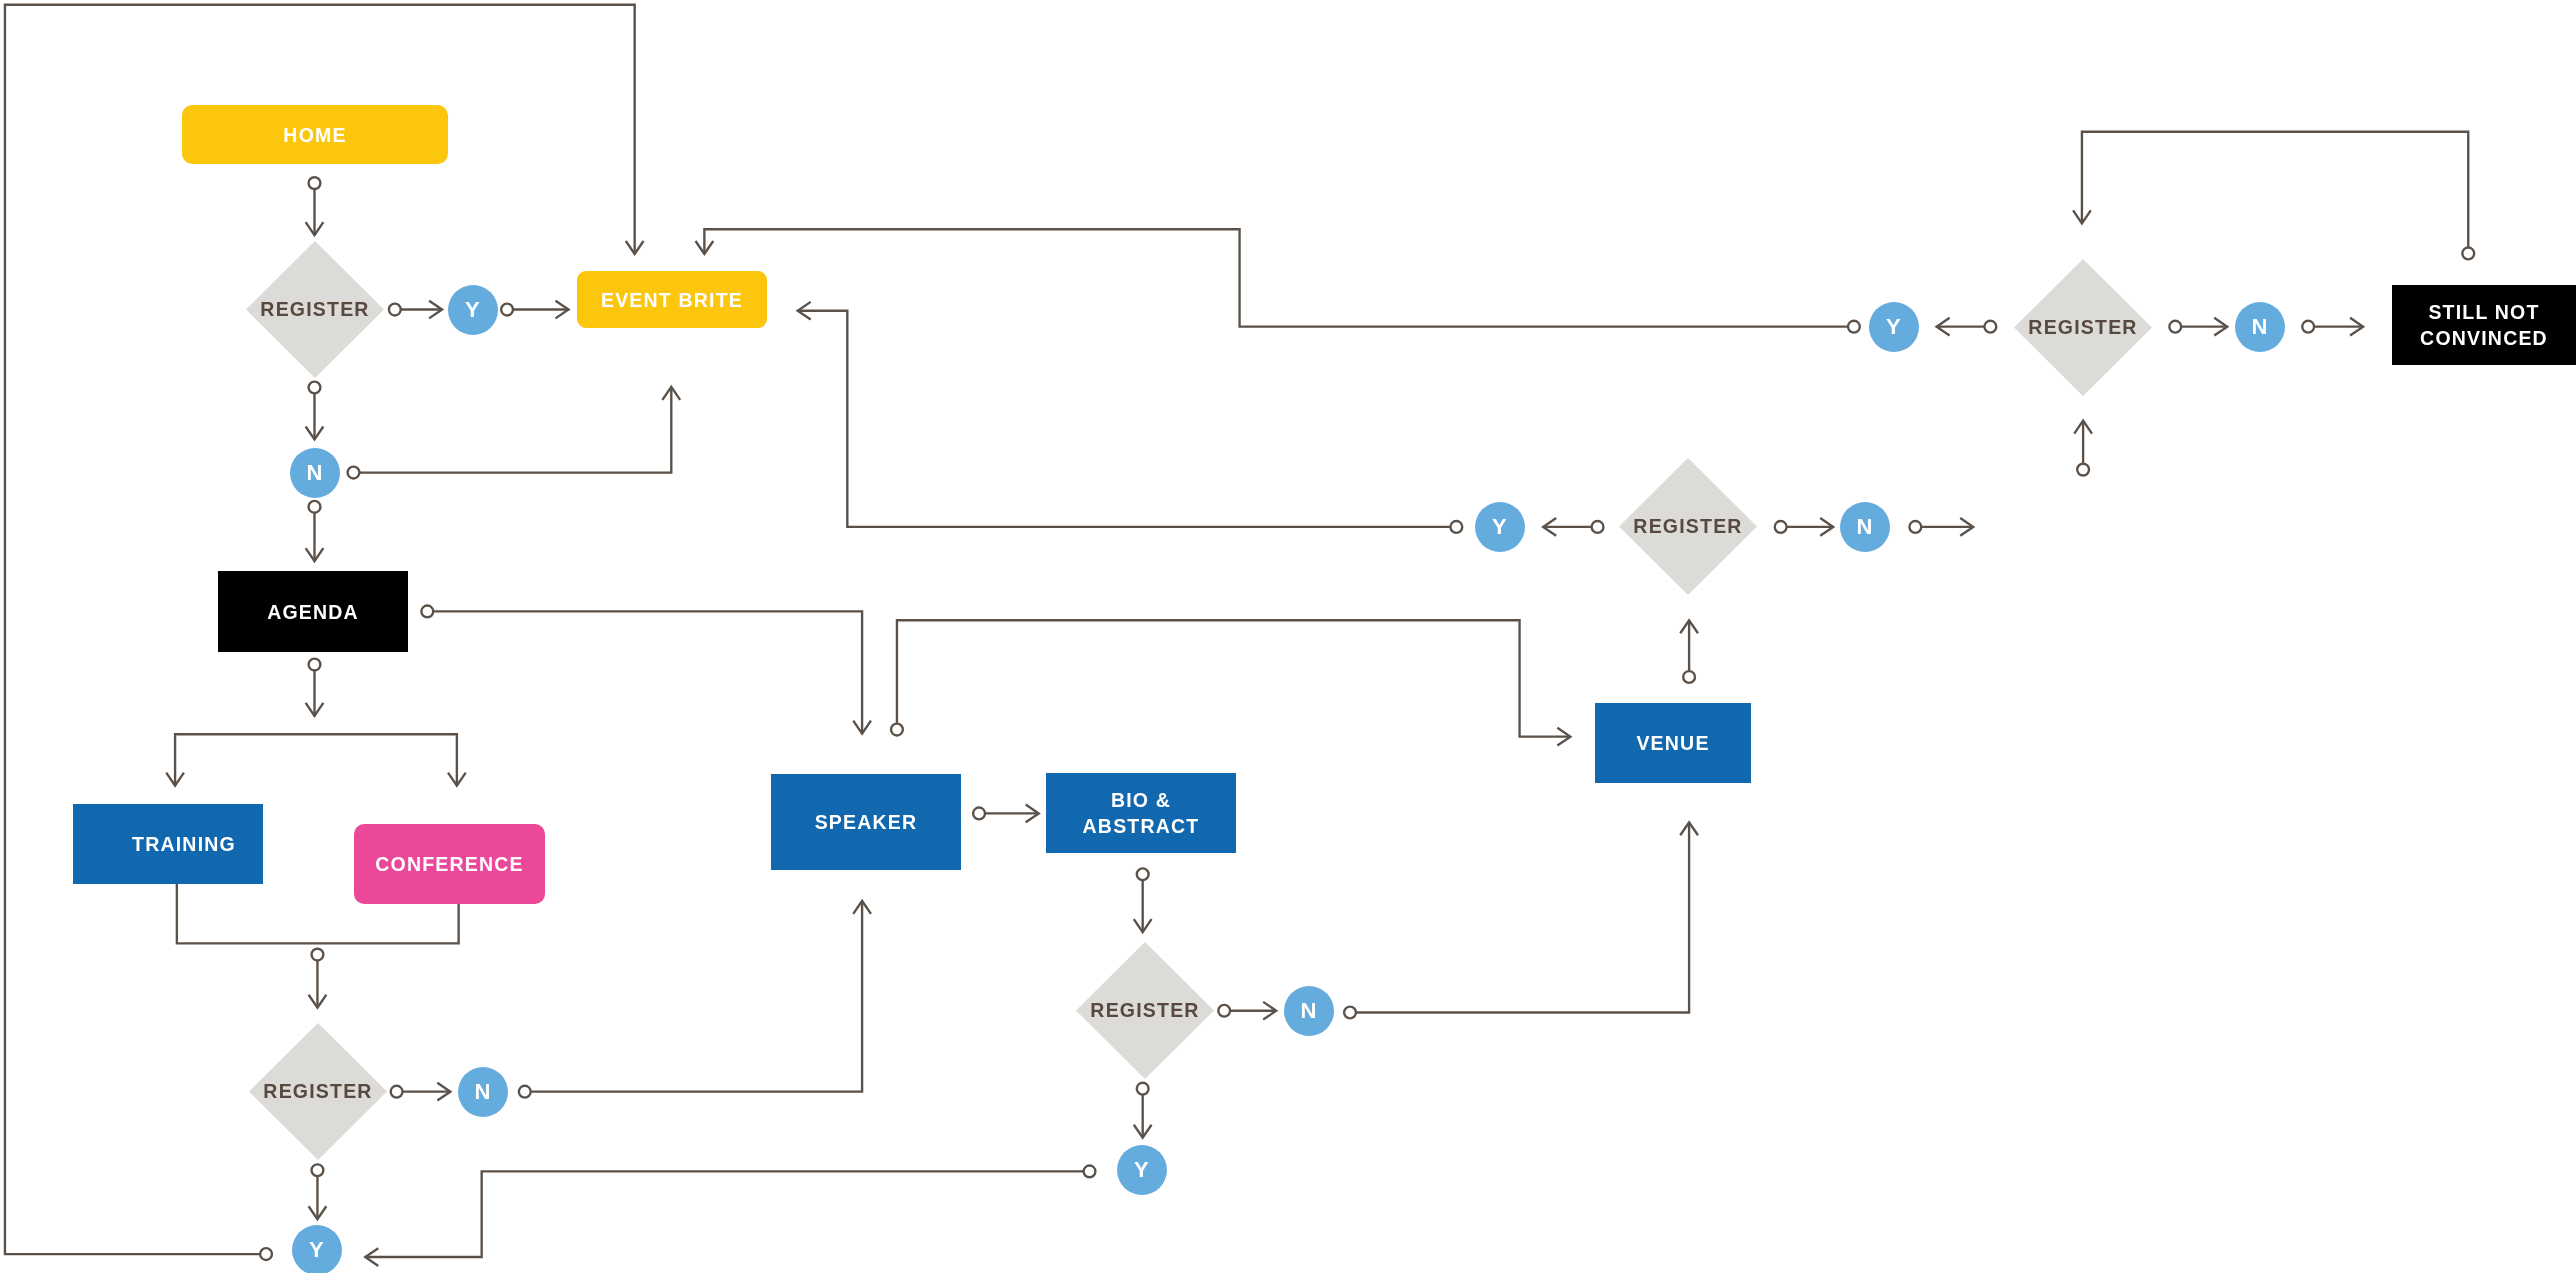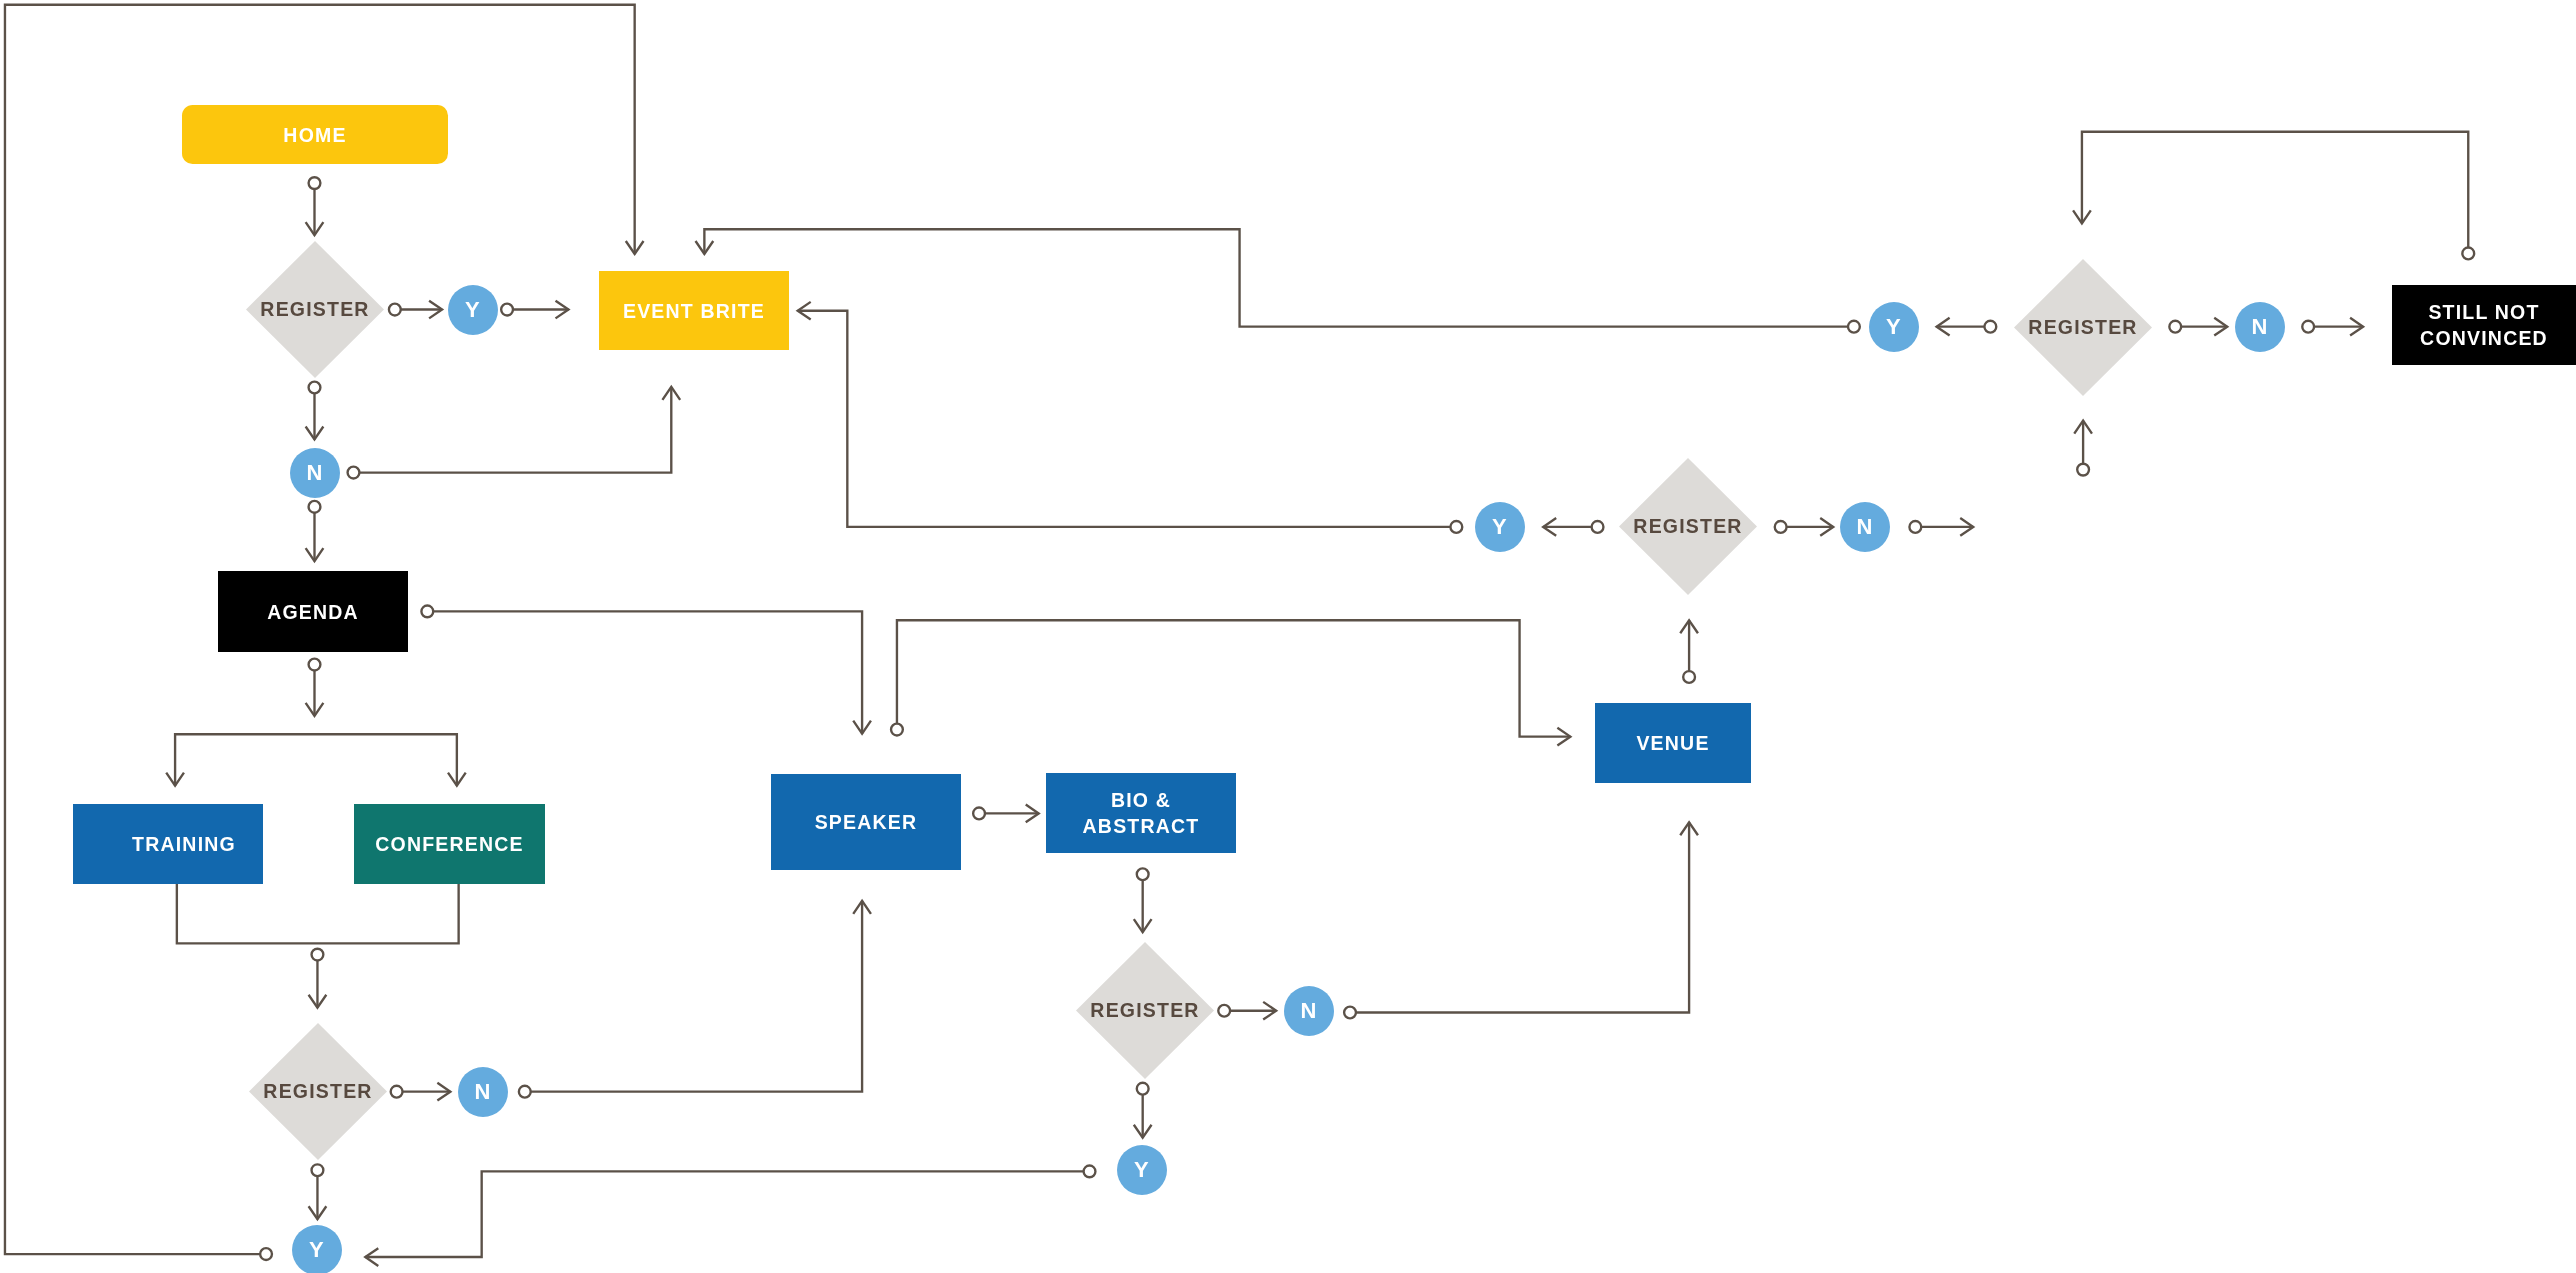--- a/index.html
+++ b/index.html
@@ -178,24 +178,24 @@
         <circle cx="3907" cy="553" r="10" fill="#ffffff" stroke="#5B5148" stroke-width="4"></circle>
         <path d="M3978,538 L4000,553 L3978,568" fill="none" stroke="#5B5148" stroke-width="4"></path>
       </g>
       <g>
         <path d="M4178,429 L4178,223 L3524,223 L3524,378" fill="none" stroke="#5B5148" stroke-width="4"></path>
         <circle cx="4178" cy="429" r="10" fill="#ffffff" stroke="#5B5148" stroke-width="4"></circle>
         <path d="M3509,356 L3524,378 L3539,356" fill="none" stroke="#5B5148" stroke-width="4"></path>
       </g>
     </svg>
     <div class="node box rounded" style="left: 182px; top: 105px; width: 266px; height: 59px; background: rgb(252, 198, 13); color: rgb(255, 255, 255);"><span>HOME</span></div>
-    <div class="node box" style="left: 599px; top: 271px; width: 190px; height: 79px; background: rgb(252, 198, 13); color: rgb(255, 255, 255);"><span>EVENT BRITE</span></div>
+    <div class="node box" style="left: 577px; top: 271px; width: 190px; height: 57px; background: rgb(252, 198, 13); color: rgb(255, 255, 255); border-radius: 9px;"><span>EVENT BRITE</span></div>
     <div class="node box" style="left: 218px; top: 571px; width: 190px; height: 81px; background: #000000; color: rgb(255, 255, 255);"><span>AGENDA</span></div>
     <div class="node box" style="left: 73px; top: 804px; width: 190px; height: 80px; background: rgb(18, 104, 174); color: rgb(255, 255, 255); padding-left: 32px;"><span>TRAINING</span></div>
-    <div class="node box" style="left: 354px; top: 804px; width: 191px; height: 80px; background: #0f766e; color: rgb(255, 255, 255);"><span>CONFERENCE</span></div>
+    <div class="node box" style="left: 354px; top: 824px; width: 191px; height: 80px; background: #ec4899; color: rgb(255, 255, 255); border-radius: 10px;"><span>CONFERENCE</span></div>
     <div class="node box" style="left: 771px; top: 774px; width: 190px; height: 96px; background: rgb(18, 104, 174); color: rgb(255, 255, 255);"><span>SPEAKER</span></div>
     <div class="node box" style="left: 1046px; top: 773px; width: 190px; height: 80px; background: rgb(18, 104, 174); color: rgb(255, 255, 255);"><span>BIO &amp;
 ABSTRACT</span></div>
     <div class="node box" style="left: 1595px; top: 703px; width: 156px; height: 80px; background: rgb(18, 104, 174); color: rgb(255, 255, 255);"><span>VENUE</span></div>
     <div class="node box" style="left: 2392px; top: 285px; width: 184px; height: 80px; background: #000000; color: rgb(255, 255, 255);"><span>STILL NOT
 CONVINCED</span></div>
     <div class="node diamond" style="left: 246px; top: 241px; width: 138px; height: 137px; background: rgb(221, 219, 216); color: rgb(87, 73, 63);"><span>REGISTER</span></div>
     <div class="node diamond" style="left: 249px; top: 1023px; width: 138px; height: 137px; background: rgb(221, 219, 216); color: rgb(87, 73, 63);"><span>REGISTER</span></div>
     <div class="node diamond" style="left: 1076px; top: 942px; width: 138px; height: 137px; background: rgb(221, 219, 216); color: rgb(87, 73, 63);"><span>REGISTER</span></div>
     <div class="node diamond" style="left: 1619px; top: 458px; width: 138px; height: 137px; background: rgb(221, 219, 216); color: rgb(87, 73, 63);"><span>REGISTER</span></div>

